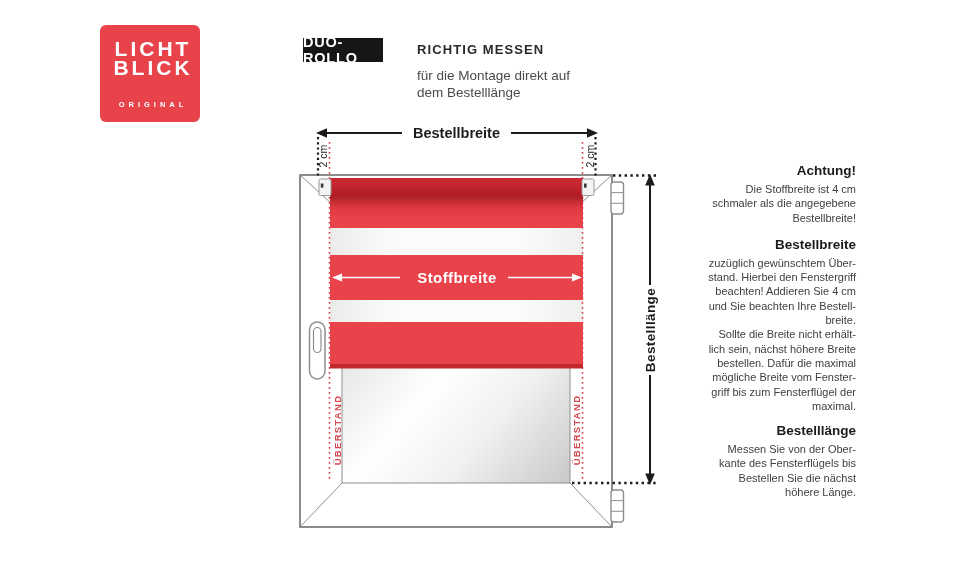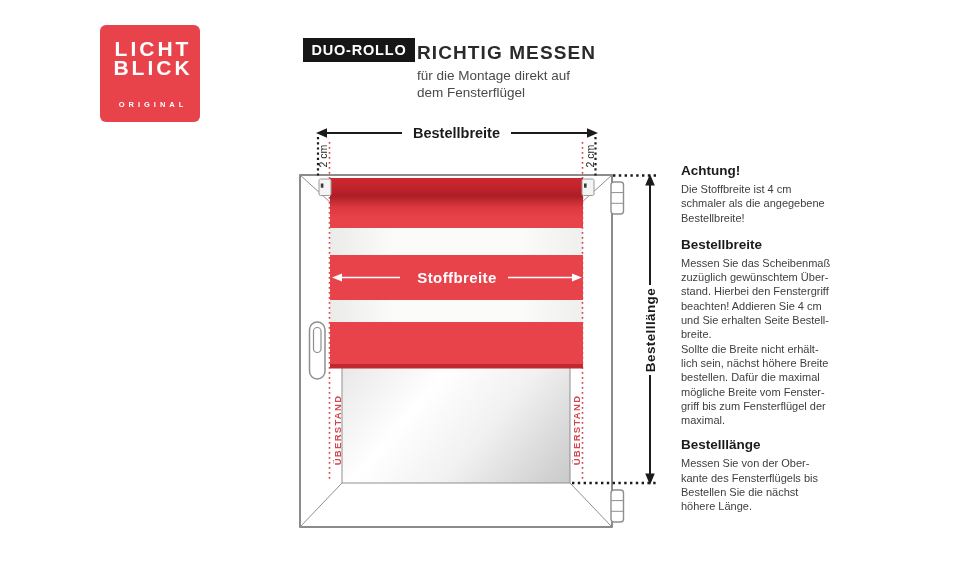--- a/index.html
+++ b/index.html
@@ -17,55 +17,55 @@
   .stage{position:relative;width:960px;height:587px;background:#fff;}
 
   
   .logo{position:absolute;left:100px;top:25px;width:100px;height:97px;
     background:var(--fabric-red);border-radius:6px;display:flex;flex-direction:column;
     align-items:center;justify-content:center;color:#fff;padding-left:6px;}
   .logo .big{font-size:21px;font-weight:bold;letter-spacing:3px;line-height:19px;}
   .logo .sub{margin-top:23px;font-size:7.5px;letter-spacing:4px;font-weight:bold;}
 
   
-  .badge{position:absolute;left:303px;top:38px;width:112px;height:24px;background:#161616;
+  .badge{position:absolute;left:303px;top:38px;width:80px;height:24px;background:#161616;
     color:#fff;display:flex;align-items:center;justify-content:center;
     font-size:14.5px;font-weight:bold;letter-spacing:0.8px;}
-  .title{position:absolute;left:417px;top:42px;font-size:19px;font-weight:bold;
+  .title{position:absolute;left:417px;top:42px;font-size:13px;font-weight:bold;
     letter-spacing:1.1px;color:#2a2a2a;text-align:center;}
   .subtitle{position:absolute;left:417px;top:67px;font-size:13.5px;color:#4a4a4a;
     line-height:17px;}
 
   
   svg.diagram{position:absolute;left:0;top:0;width:960px;height:587px;}
   svg text{font-family:"Liberation Sans", sans-serif;}
 
   
   .rightcol{position:absolute;left:681px;top:163px;width:175px;}
   .rightcol h3{font-size:13.5px;font-weight:bold;color:var(--ink);margin-bottom:4px;}
-  .rightcol .sec{margin-bottom:12px;}
+  .rightcol .sec{margin-bottom:12px;text-align:right;}
   .rightcol .ln{font-size:11px;line-height:14.3px;color:var(--body-ink);white-space:nowrap;}
   .rightcol .sec2-gap{margin-bottom:10px;}
 </style>
 </head>
 <body>
 
 <div class="stage">
 
   <div class="logo">
     <div class="big">LICHT</div>
     <div class="big">BLICK</div>
     <div class="sub">ORIGINAL</div>
   </div>
 
   <div class="badge">DUO-ROLLO</div>
   <div class="title">RICHTIG MESSEN</div>
   <div class="subtitle">
     <div>für die Montage direkt auf</div>
-    <div>dem Fensterflügel</div>
+    <div>dem Bestelllänge</div>
   </div>
 
   <svg class="diagram" viewBox="0 0 960 587">
     <defs>
       <linearGradient id="glassGrad" x1="0" y1="0" x2="1" y2="1">
         <stop offset="0" stop-color="#c6c6c6"></stop>
         <stop offset="0.30" stop-color="#e9e9e9"></stop>
         <stop offset="0.52" stop-color="#ffffff"></stop>
         <stop offset="0.72" stop-color="#f1f1f1"></stop>
         <stop offset="1" stop-color="#c9c9c9"></stop>
@@ -170,25 +170,24 @@
 
   <div class="rightcol">
     <div class="sec">
       <h3>Achtung!</h3>
       <div class="ln">Die Stoffbreite ist 4 cm</div>
       <div class="ln">schmaler als die angegebene</div>
       <div class="ln">Bestellbreite!</div>
     </div>
     <div class="sec sec2-gap">
       <h3>Bestellbreite</h3>
-      <div class="ln">Messen Sie das Scheibenmaß</div>
       <div class="ln">zuzüglich gewünschtem Über-</div>
       <div class="ln">stand. Hierbei den Fenstergriff</div>
       <div class="ln">beachten! Addieren Sie 4 cm</div>
-      <div class="ln">und Sie erhalten Seite Bestell-</div>
+      <div class="ln">und Sie beachten Ihre Bestell-</div>
       <div class="ln">breite.</div>
       <div class="ln">Sollte die Breite nicht erhält-</div>
       <div class="ln">lich sein, nächst höhere Breite</div>
       <div class="ln">bestellen. Dafür die maximal</div>
       <div class="ln">mögliche Breite vom Fenster-</div>
       <div class="ln">griff bis zum Fensterflügel der</div>
       <div class="ln">maximal.</div>
     </div>
     <div class="sec">
       <h3>Bestelllänge</h3>

